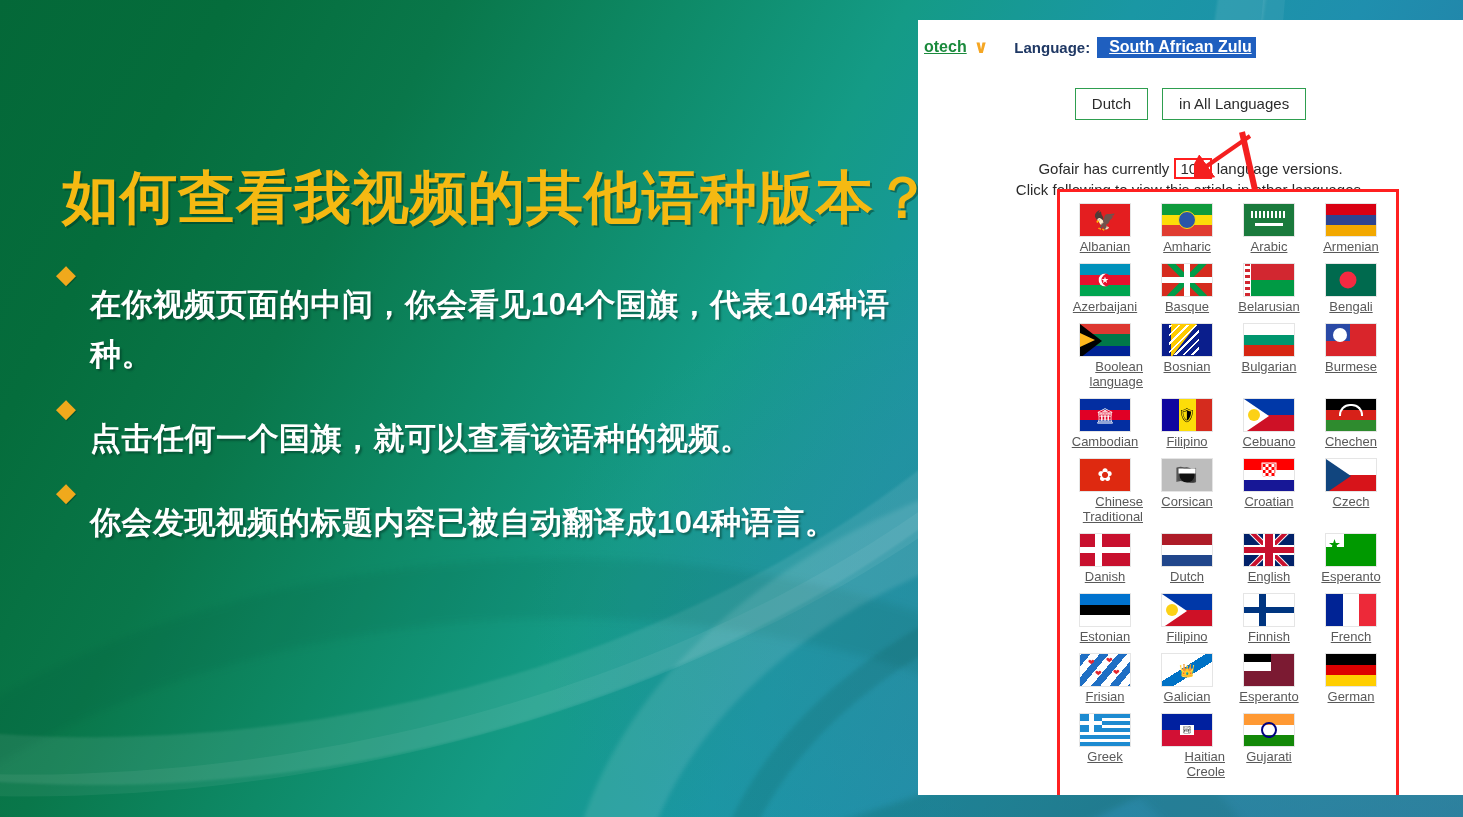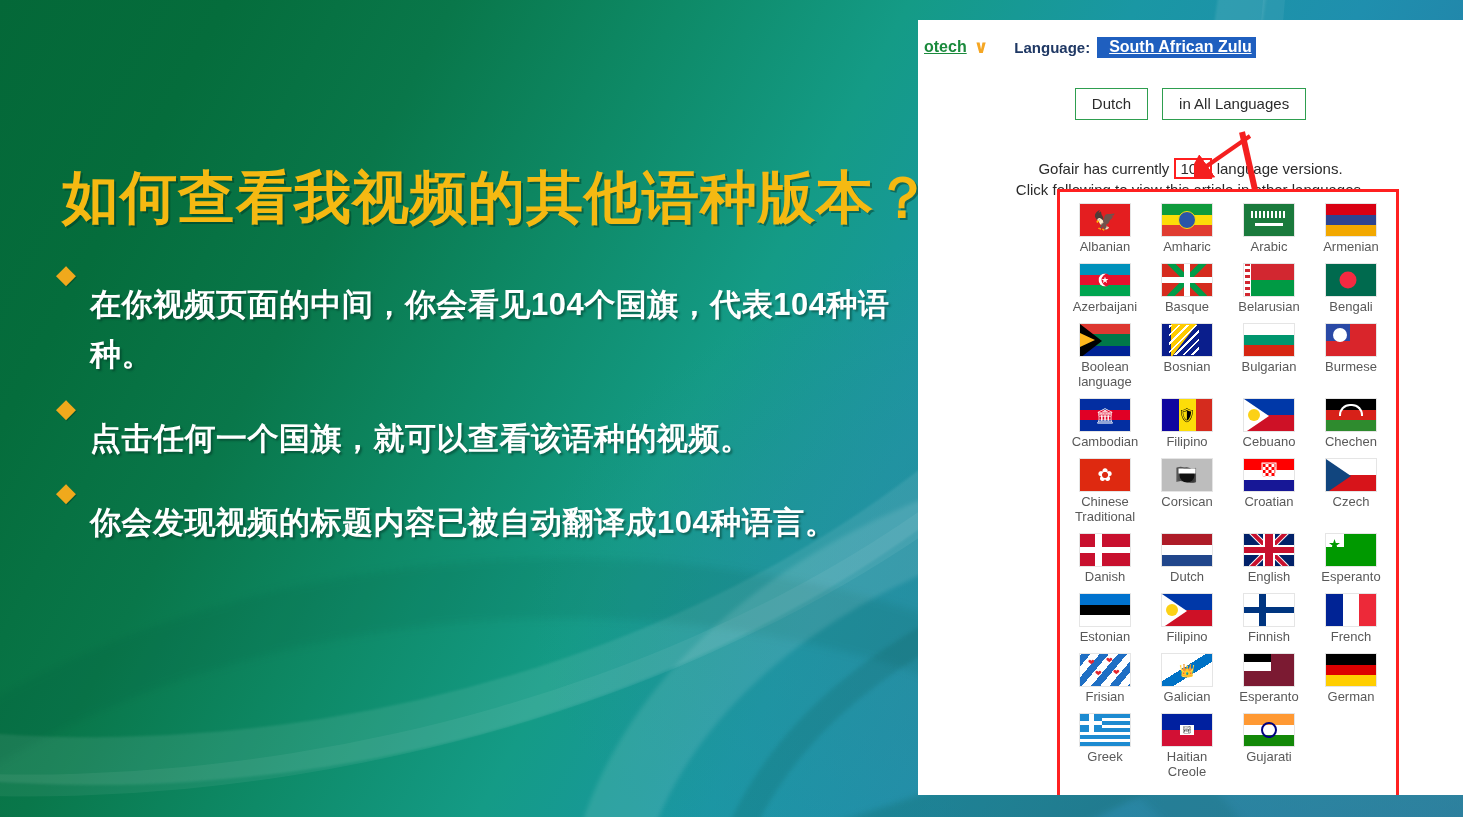--- a/index.html
+++ b/index.html
@@ -190,22 +190,23 @@
     margin-bottom:2px;
     position:relative;overflow:hidden;
     border:1px solid rgba(0,0,0,0.10);
     box-sizing:border-box;
     background:#fff;
   }
   .flag-label{
     color:#595959;
     font-size:13px;
     line-height:15px;
-    text-align:center;
+    text-align:right;
     max-width:76px;
+    text-decoration:underline;
   }
 
   
   .h3{position:absolute;left:0;width:100%;height:33.34%;}
   .v3{position:absolute;top:0;height:100%;width:33.34%;}
   .fill{position:absolute;inset:0;}
   .ctr{position:absolute;left:50%;top:50%;transform:translate(-50%,-50%);}
 </style>
 </head>
 <body>

